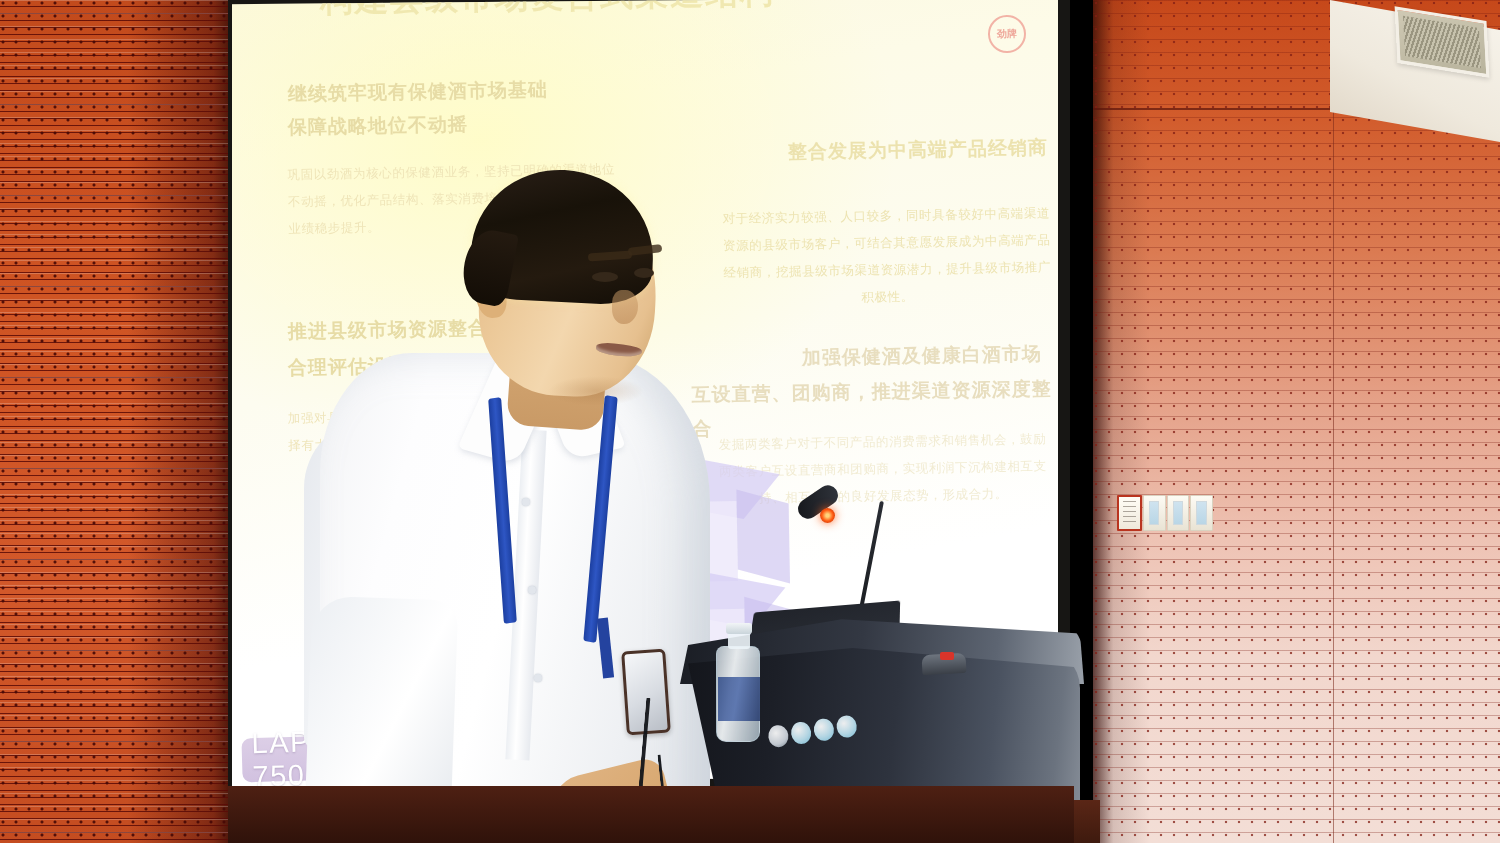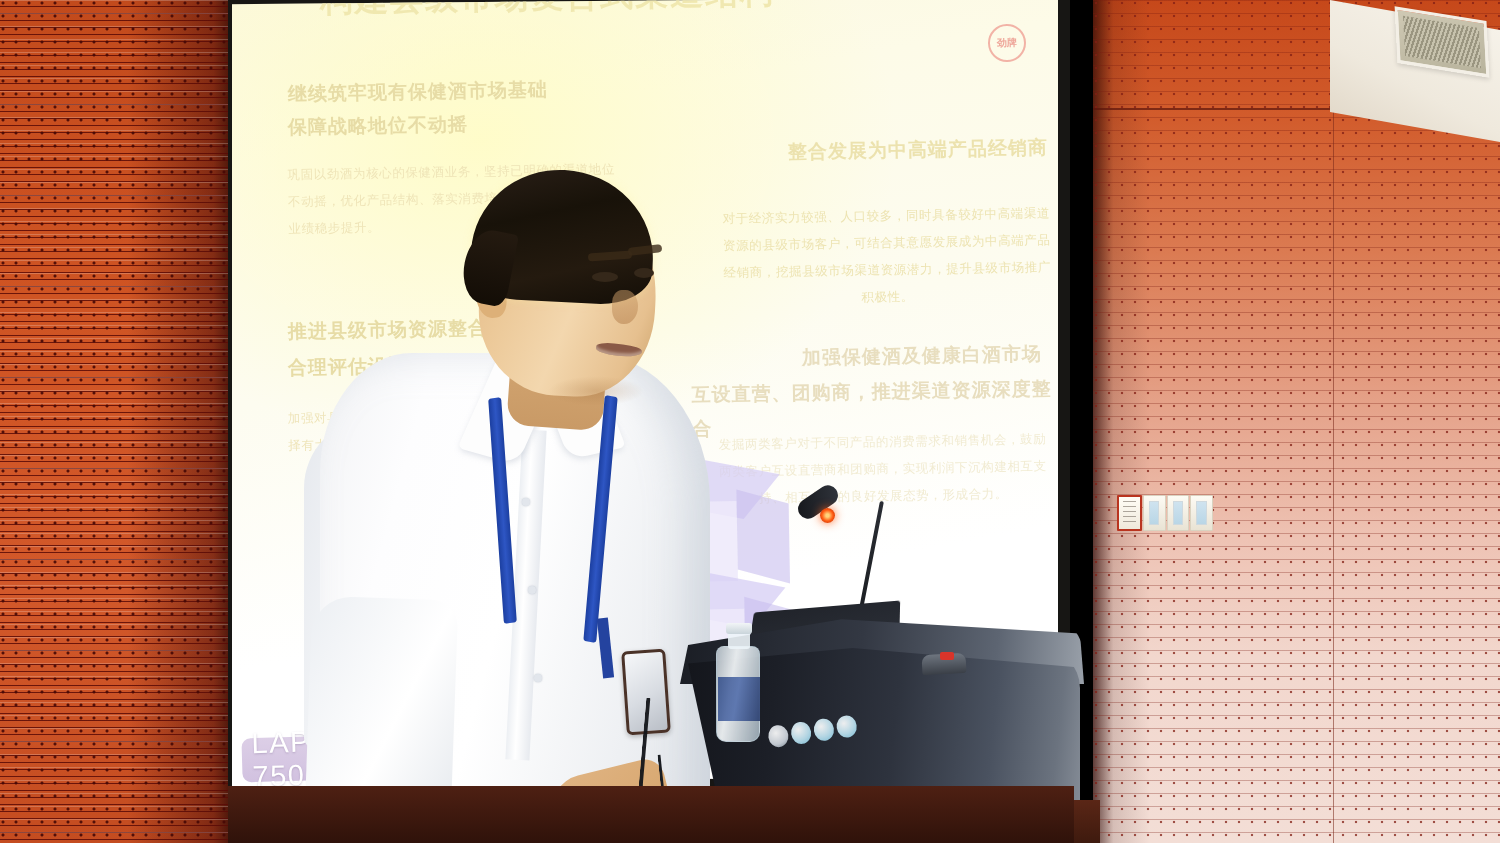--- a/index.html
+++ b/index.html
@@ -91,21 +91,21 @@
   }
   .bd {
     position:absolute; font-size:12.5px; color:#eee3b6; line-height:27px;
     letter-spacing:.6px; transform:rotate(-1deg); opacity:.92;
   }
   .hd.c2, .bd.c2 { color:#ece2ae; }
   .hd.c2b { color:#e8debf; }
   .bd.dim { color:#efe8cb; opacity:.85; }
 
   .stamp {
-    position:absolute; left:756px; top:27px; width:38px; height:38px;
+    position:absolute; left:756px; top:18px; width:38px; height:38px;
     border:2px solid rgba(236,140,130,.65); border-radius:50%;
     color:rgba(232,130,120,.7); font-size:10px; font-weight:700;
     display:flex; align-items:center; justify-content:center; line-height:10px;
     text-align:center; transform:rotate(-1deg);
   }
 
   
   .iso { position:absolute; transform:rotate(-1deg); }
   .iso .cube { position:absolute; }
   .cube .top { position:absolute; background:rgba(214,205,244,.75); transform:skewX(-40deg) skewY(10deg); }

